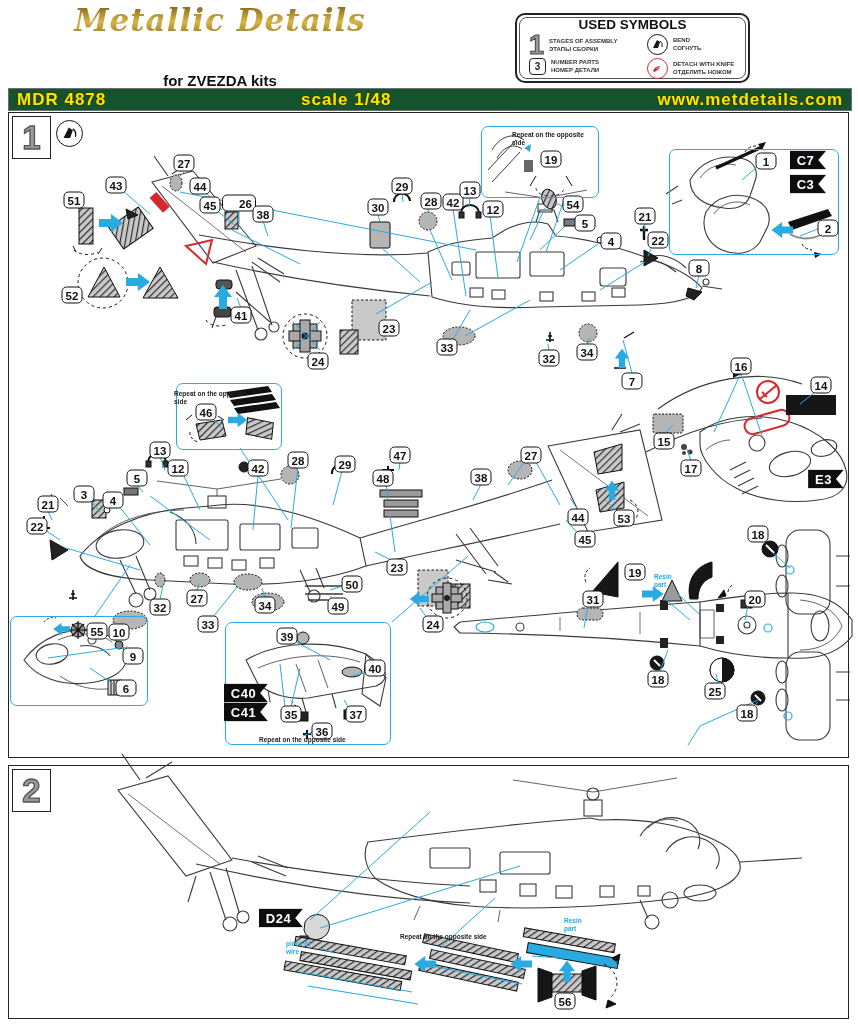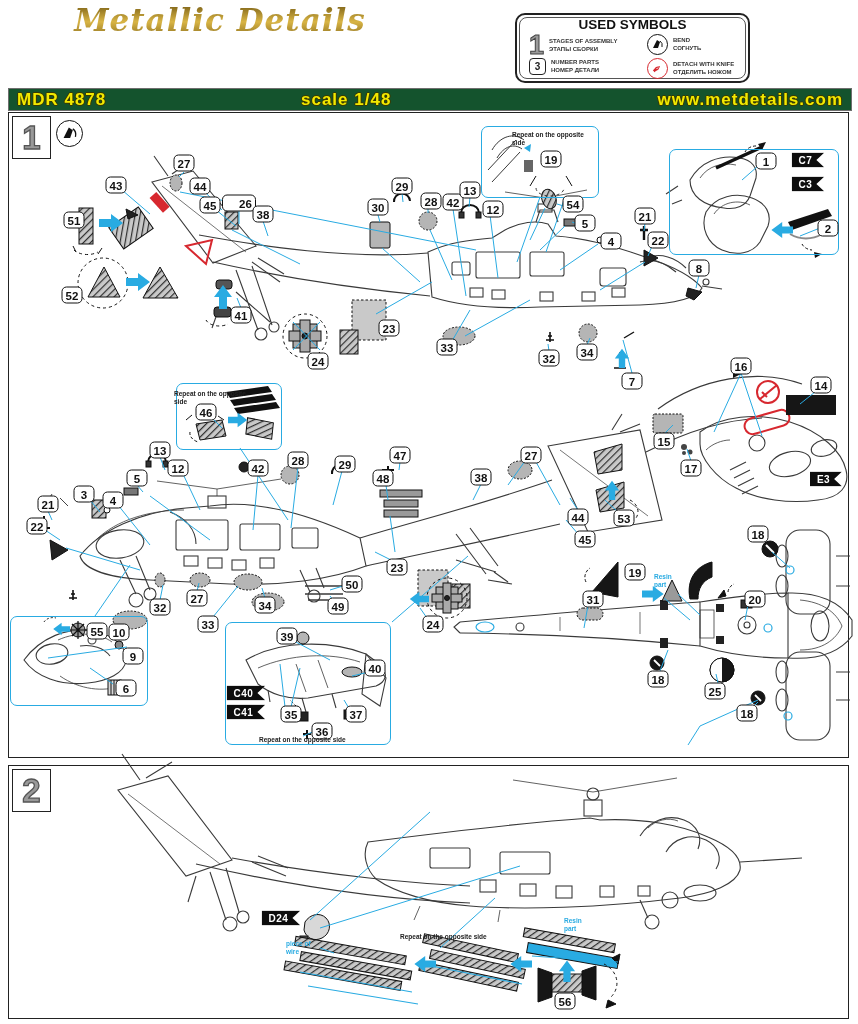--- a/index.html
+++ b/index.html
@@ -34,32 +34,33 @@
   
   .panel{border:1.6px solid #222;background:#fff;}
   .stagebox{width:37px;height:41px;border:1.6px solid #222;background:#fff;display:flex;align-items:center;justify-content:center;
             font-size:33px;font-weight:bold;color:#999;-webkit-text-stroke:1.3px #555;}
   
   .cyanbox{border:1.6px solid #29ABE2;border-radius:7px;background:transparent;}
   
   .callout{position:absolute;transform:translate(-50%,-50%);min-width:13px;height:13px;padding:1px 3px;
            border:1.6px solid #111;border-radius:5px;background:#fff;display:flex;align-items:center;justify-content:center;
            font-size:11.5px;font-weight:bold;color:#111;z-index:6;}
-  .flag{position:absolute;transform:translate(-50%,-50%);background:#0d0d0d;color:#fff;font-weight:bold;font-size:10px;
+  .flag{position:absolute;transform:translate(-50%,-50%);background:#0d0d0d;color:#fff;font-weight:bold;font-size:13px;
         padding:2px 12px 2px 7px;clip-path:polygon(0 0,100% 0,calc(100% - 8px) 50%,100% 100%,0 100%);z-index:6;letter-spacing:.5px;}
   .note{position:absolute;transform:translate(-50%,-50%);font-size:6.5px;font-weight:bold;line-height:1.2;z-index:6;}
   svg.scene{position:absolute;left:0;top:0;z-index:2;}
   .layer{position:absolute;left:0;top:0;width:858px;height:1024px;z-index:5;}
 </style>
 </head>
 <body>
 
 <div id="page">
 
   <div class="abs" id="brand">Metallic Details</div>
+  <div class="abs" id="subtitle">for ZVEZDA kits</div>
 
   <div class="abs" id="symbols">
     <div class="inner"></div>
     <div class="t">USED SYMBOLS</div>
     <div class="symrow" style="left:12px;top:17px;width:112px;">
       <span class="bignum">1</span>
       <span class="symlabels"><span>STAGES OF ASSEMBLY</span><br>
       <span>ЭТАПЫ СБОРКИ</span></span>
     </div>
     <div class="symrow" style="left:12px;top:43px;width:112px;">
@@ -568,21 +569,21 @@
     <use href="#fatarrow" transform="translate(567,982) rotate(-90) scale(.9)"></use>
   </svg>
 
   <div class="layer" id="overlay">
       <div class="callout" style="left: 116px; top: 185px;">43</div>
       <div class="callout" style="left: 184px; top: 163px;">27</div>
       <div class="callout" style="left: 200px; top: 186px;">44</div>
       <div class="callout" style="left: 210px; top: 205px;">45</div>
       <div class="callout" style="left: 239px; top: 203px; padding-left: 16px;">26</div>
       <div class="callout" style="left: 263px; top: 214px;">38</div>
-      <div class="callout" style="left: 74px; top: 200px; margin-top: 20px;">51</div>
+      <div class="callout" style="left: 74px; top: 200px;">51</div>
       <div class="callout" style="left: 72px; top: 295px;">52</div>
       <div class="callout" style="left: 241px; top: 315px;">41</div>
       <div class="callout" style="left: 378px; top: 207px;">30</div>
       <div class="callout" style="left: 402px; top: 186px;">29</div>
       <div class="callout" style="left: 431px; top: 201px;">28</div>
       <div class="callout" style="left: 453px; top: 202px;">42</div>
       <div class="callout" style="left: 470px; top: 190px;">13</div>
       <div class="callout" style="left: 493px; top: 209px;">12</div>
       <div class="callout" style="left: 551px; top: 159px;">19</div>
       <div class="callout" style="left: 573px; top: 204px;">54</div>

